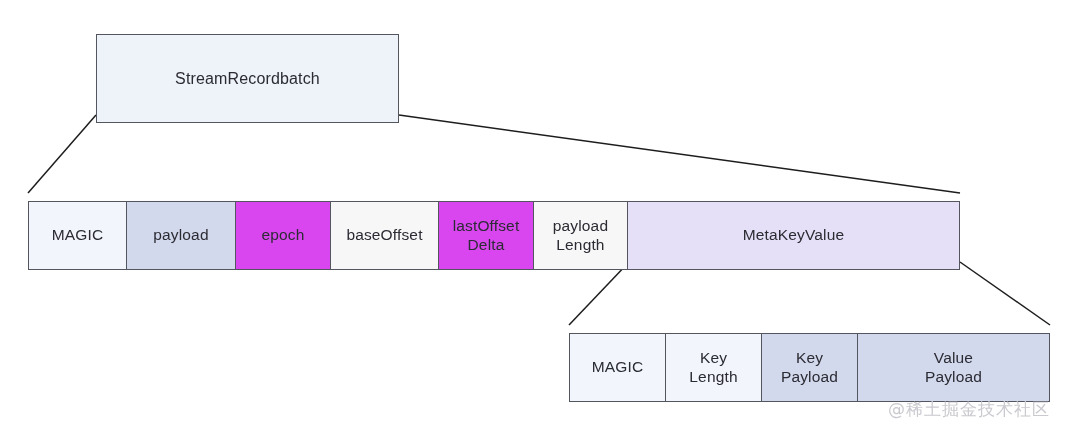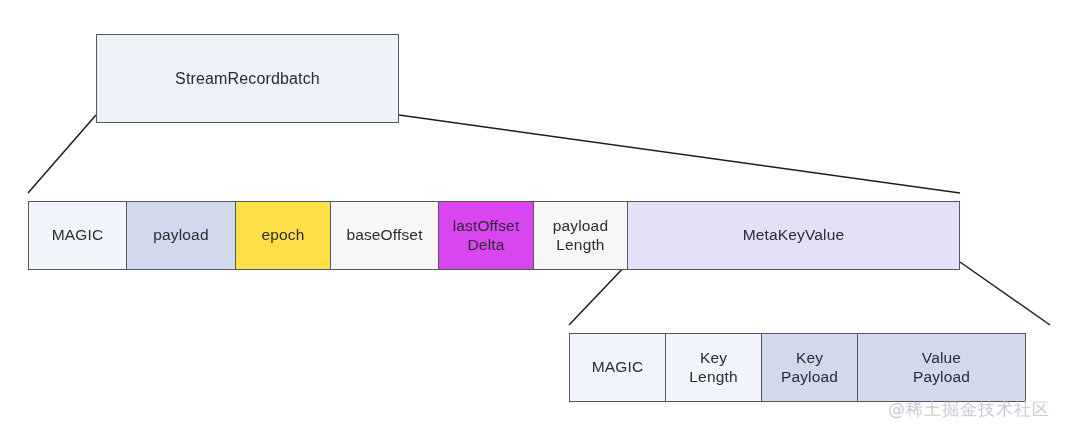--- a/index.html
+++ b/index.html
@@ -112,34 +112,34 @@
         <line x1="629" y1="262" x2="569" y2="325" stroke="#1d1d1d"></line>
         <line x1="960" y1="262" x2="1050" y2="325" stroke="#1d1d1d"></line>
       </g>
   </svg>
 
   <div class="box" id="top-node">StreamRecordbatch</div>
 
   <div id="record-row">
       <div class="box" style="width: 98px; background: rgb(242, 245, 251);"><span>MAGIC</span></div>
       <div class="box" style="width: 109px; background: rgb(211, 217, 236);"><span>payload</span></div>
-      <div class="box" style="width: 95px; background: #fde047; align-items: center;"><span>epoch</span></div>
+      <div class="box" style="width: 95px; background: #d946ef; align-items: center;"><span>epoch</span></div>
       <div class="box" style="width: 108px; background: rgb(247, 247, 247); justify-content: center;"><span>baseOffset</span></div>
       <div class="box" style="width: 95px; background: #d946ef;"><span>lastOffset
 Delta</span></div>
       <div class="box" style="width: 94px; background: rgb(247, 247, 247);"><span>payload
 Length</span></div>
       <div class="box" style="width: 333px; background: rgb(229, 224, 247);"><span>MetaKeyValue</span></div>
     </div>
 
   <div id="meta-row">
       <div class="box" style="width: 96px; background: rgb(242, 245, 251);"><span>MAGIC</span></div>
       <div class="box" style="width: 96px; background: rgb(242, 245, 251);"><span>Key
 Length</span></div>
       <div class="box" style="width: 96px; background: rgb(211, 217, 236);"><span>Key
 Payload</span></div>
-      <div class="box" style="width: 169px; background: rgb(211, 217, 236);"><span>Value
+      <div class="box" style="width: 193px; background: rgb(211, 217, 236);"><span>Value
 Payload</span></div>
     </div>
 
   <div id="watermark">@稀土掘金技术社区</div>
 
 </div>
 
 </body></html>

